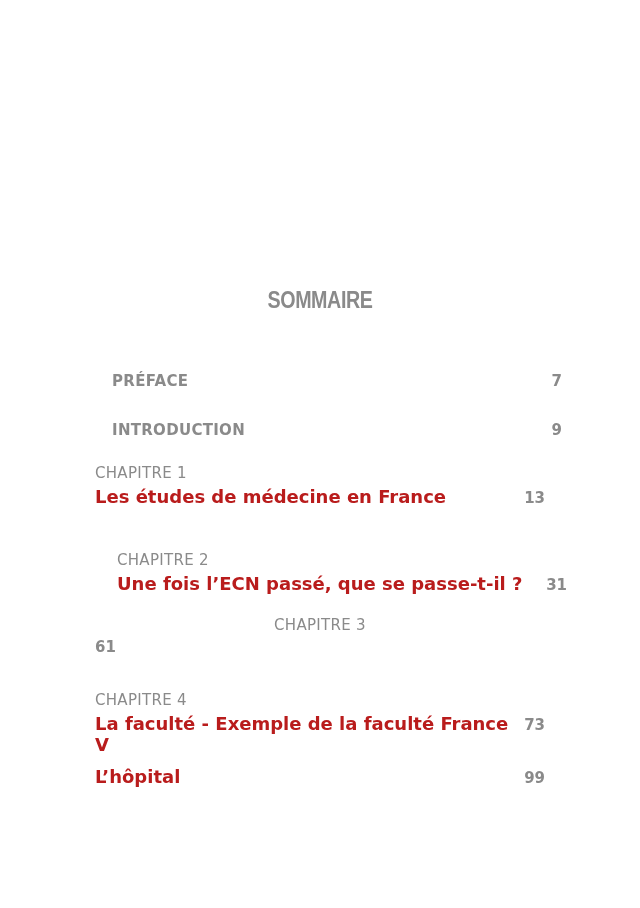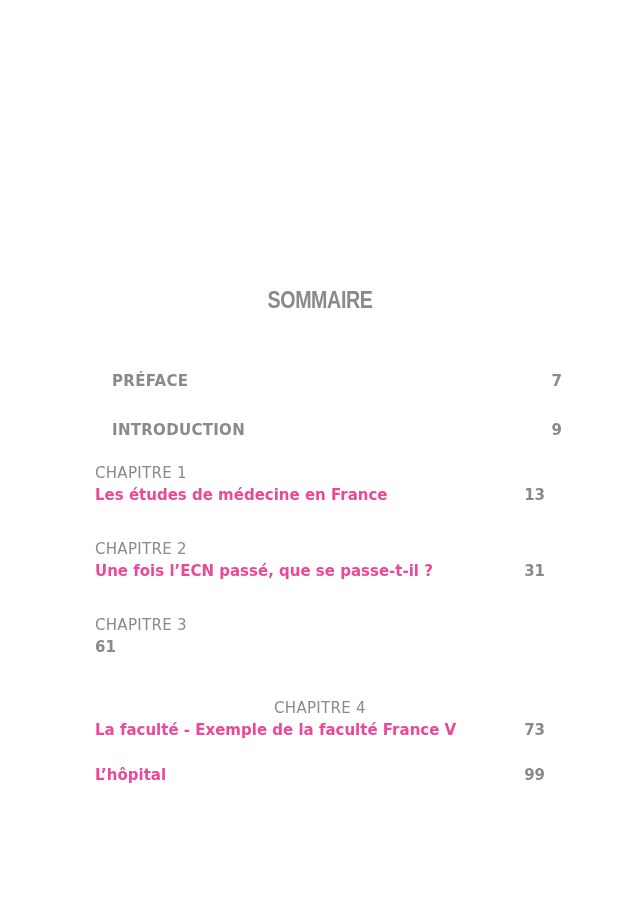--- a/index.html
+++ b/index.html
@@ -5,21 +5,21 @@
   html, body { margin: 0; padding: 0; background: #ffffff; }
   body { width: 640px; height: 908px; position: relative; overflow: hidden;
          font-family: "DejaVu Sans", sans-serif; }
   .title { position: absolute; top: 286px; left: 0; width: 640px; text-align: center;
            font-family: "Liberation Sans", sans-serif; font-weight: bold; font-size: 24px;
            color: #8a8a8a; letter-spacing: -0.5px; transform: scaleX(0.82); }
   .toc { position: absolute; left: 95px; width: 450px; top: 368px; }
   .row { display: flex; justify-content: space-between; align-items: baseline; height: 22px; }
   .sec { font-size: 15px; font-weight: bold; color: #8a8a8a; letter-spacing: 0.3px; }
   .chap-label { font-size: 15px; font-weight: normal; color: #8a8a8a; letter-spacing: 0.3px; height: 22px; }
-  .chap-title { font-size: 15px; font-weight: bold; color: #ec4899; }
+  .chap-title { font-size: 18px; font-weight: bold; color: #b91c1c; }
   .page { font-size: 15px; font-weight: bold; color: #8a8a8a; }
   .entry-simple { position: absolute; left: 17px; width: 450px; align-items: flex-end; }
   .entry-chap { position: absolute; left: 0; width: 450px; }
 </style>
 </head>
 <body>
 
 <div class="title">SOMMAIRE</div>
 
 <div class="toc">
@@ -33,36 +33,36 @@
   </div>
 
   <div class="entry-chap" style="top:96px;">
     <div class="chap-label">CHAPITRE 1</div>
     <div class="row">
       <span class="chap-title">Les études de médecine en France</span>
       <span class="page">13</span>
     </div>
   </div>
 
-  <div class="entry-chap" style="top:172px;">
+  <div class="entry-chap" style="top:183px;margin-left:22px;">
     <div class="chap-label">CHAPITRE 2</div>
     <div class="row">
       <span class="chap-title">Une fois l’ECN passé, que se passe-t-il ?</span>
       <span class="page">31</span>
     </div>
   </div>
 
-  <div class="entry-chap" style="top:248px;">
+  <div class="entry-chap" style="top:248px;text-align:center;">
     <div class="chap-label">CHAPITRE 3</div>
     <div class="row">
       <span class="page">61</span>
     </div>
   </div>
 
-  <div class="entry-chap" style="top:331px;text-align:center;">
+  <div class="entry-chap" style="top:323px;">
     <div class="chap-label">CHAPITRE 4</div>
     <div class="row">
       <span class="chap-title">La faculté - Exemple de la faculté France V</span>
       <span class="page">73</span>
     </div>
   </div>
 
   <div class="entry-chap" style="top:398px;">
     <div class="row">
       <span class="chap-title">L’hôpital</span>

